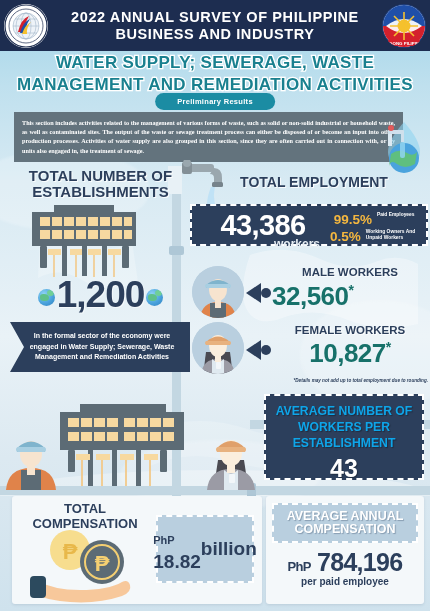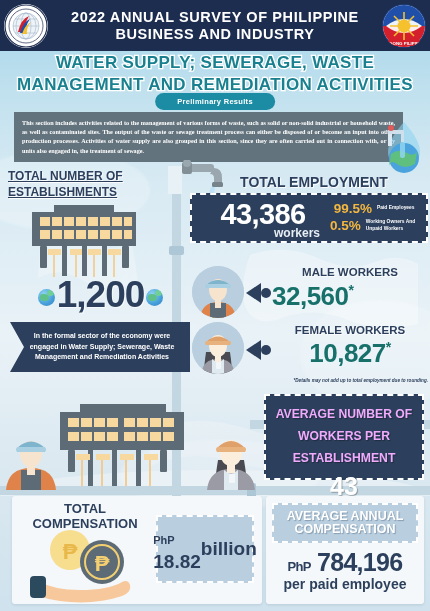--- a/index.html
+++ b/index.html
@@ -46,23 +46,23 @@
   .pipe-h { position:absolute; height:9px; background:#c3d7e2; }
   .pipe-joint { position:absolute; background:#aec7d6; border-radius:2px; }
 
   
   .globe-tap { position:absolute; right:2px; top:118px; width:48px; height:60px; }
 
   
   .faucet { position:absolute; left:168px; top:160px; width:64px; height:58px; }
 
   
-  .est-title { position:absolute; top:168px; left:8px; width:185px; text-align:left;
-    font-size:12px; font-weight:bold; line-height:16px; color:#2c3f5c;
-    text-transform:uppercase; text-shadow:1px 1px 0 rgba(255,255,255,.85);text-decoration:underline; }
+  .est-title { position:absolute; top:168px; left:8px; width:185px; text-align:center;
+    font-size:15px; font-weight:bold; line-height:16px; color:#2c3f5c;
+    text-transform:uppercase; text-shadow:1px 1px 0 rgba(255,255,255,.85); }
   .building { position:absolute; left:28px; top:205px; width:112px; height:78px; }
   .est-number { position:absolute; left:8px; top:274px; width:185px; text-align:center;
     font-size:37px; font-weight:bold; color:#2c3f5c; letter-spacing:-1px;
     text-shadow:1px 1px 0 rgba(255,255,255,.6); }
   .globe-sm { position:absolute; width:17px; height:17px; border-radius:50%;
     background:radial-gradient(circle at 35% 30%,#8fd3f4,#4aa3dd 55%,#2f7fbf);
     overflow:hidden; }
   .globe-sm::before { content:""; position:absolute; left:2px; top:5px; width:9px; height:7px;
     background:#5fc08a; border-radius:40% 60% 50% 50%; }
   .globe-sm::after { content:""; position:absolute; left:9px; top:1px; width:7px; height:6px;
@@ -72,49 +72,49 @@
   .ribbon-body { position:absolute; left:0; top:0; width:180px; height:50px;
     background:#2c3f5c; clip-path:polygon(0 0,180px 0,180px 50px,0 50px,14px 25px); }
   .ribbon-text { position:absolute; left:0; top:0; width:180px; height:50px;
     display:flex; align-items:center; justify-content:center; text-align:center;
     color:#ffffff; font-size:7px; font-weight:bold; line-height:10.5px; padding:0 14px 0 18px; }
 
   
   .emp-title { position:absolute; top:174px; left:200px; width:228px; text-align:center;
     font-size:14px; font-weight:bold; color:#2c3f5c; text-transform:uppercase;
     text-shadow:1px 1px 0 rgba(255,255,255,.85); }
-  .emp-box { position:absolute; left:190px; top:193px; width:238px; height:50px;
+  .emp-box { position:absolute; left:190px; top:204px; width:238px; height:42px;
     background:#2c3f5c; border:2px dashed #ffffff; }
   .emp-num { position:absolute; left:6px; top:4px; width:130px; text-align:center; }
   .emp-num .big { font-size:29px; font-weight:bold; color:#ffffff; letter-spacing:-.6px;
     line-height:31px; display:block; }
   .emp-num .unit { font-size:12px; font-weight:bold; color:#e7eef4; display:block;
     text-align:right; margin-top:-4px; padding-right:8px; }
   .emp-split { position:absolute; left:138px; top:6px; width:96px; }
-  .emp-row { display:flex; align-items:center; margin-bottom:2px; }
+  .emp-row { display:flex; align-items:flex-start; margin-bottom:2px; }
   .emp-pct { font-size:13.5px; font-weight:bold; color:#f4b73f; width:42px; text-align:right; }
   .emp-lbl { font-size:4.9px; font-weight:bold; color:#ffffff; line-height:6.4px;
     padding-left:5px; text-transform:capitalize; }
 
   
   .worker-av { position:absolute; width:52px; height:52px; border-radius:50%;
     background:#b9cfdf; overflow:hidden; }
   .mf-label { position:absolute; font-size:11.5px; font-weight:bold; color:#2c3f5c;
     text-transform:uppercase; text-shadow:1px 1px 0 rgba(255,255,255,.7); }
   .mf-value { position:absolute; font-size:26px; font-weight:bold; color:#17716a;
     letter-spacing:-.5px; }
   .mf-value sup { font-size:14px; }
   .arrow-mark { position:absolute; width:26px; height:21px; }
   .footnote { position:absolute; left:258px; top:378px; width:170px; text-align:right;
     font-size:4.6px; font-weight:bold; font-style:italic; color:#2c3f5c; }
 
   
   .avgw-box { position:absolute; left:264px; top:394px; width:160px; height:86px;
     background:#2c3f5c; border:2px dashed #ffffff; padding-top:7px; text-align:center; }
-  .avgw-title { font-size:12.2px; font-weight:bold; color:#f0abfc; line-height:22px;
+  .avgw-title { font-size:12.2px; font-weight:bold; color:#0ea5e9; line-height:16px;
     text-transform:uppercase; text-shadow:1px 1px 1px rgba(0,0,0,.3); }
   .avgw-num { font-size:25px; font-weight:bold; color:#ffffff; margin-top:3px;
     text-shadow:1px 1px 1px rgba(0,0,0,.3); }
 
   
   .mid-strip { position:absolute; left:0; top:392px; width:262px; height:98px; }
   .factory { position:absolute; left:42px; top:402px; width:160px; height:88px; }
 
   
   .card { position:absolute; background:#f4f8fa; border-radius:3px;
@@ -133,21 +133,21 @@
   .card-aac { left:266px; top:496px; width:158px; height:108px; }
   .aac-banner { position:absolute; left:272px; top:503px; width:146px; height:40px;
     background:#b9cfdf; border:2px dashed #ffffff; display:flex; align-items:center;
     justify-content:center; }
   .aac-banner-txt { font-size:12.5px; font-weight:bold; color:#ffffff; line-height:13.5px;
     text-align:center; text-transform:uppercase; text-shadow:1px 1px 1px rgba(44,63,92,.35); }
   .aac-num { position:absolute; left:266px; top:548px; width:158px; text-align:center;
     font-size:25px; font-weight:bold; color:#2c3f5c; letter-spacing:-.7px; }
   .aac-num .sm { font-size:13px; }
   .aac-sub { position:absolute; left:266px; top:576px; width:158px; text-align:center;
-    font-size:14px; font-weight:bold; color:#2c3f5c; }
+    font-size:10px; font-weight:bold; color:#2c3f5c; }
 </style>
 </head>
 <body>
 
 <div class="page">
 
   <div class="bg-blob" style="left:-30px;top:150px;width:180px;height:80px;opacity:.5;"></div>
   <div class="bg-blob" style="left:300px;top:300px;width:160px;height:110px;opacity:.4;"></div>
   <div class="bg-blob" style="left:120px;top:440px;width:200px;height:70px;opacity:.45;"></div>
   <div class="bg-wave" style="top:470px;height:26px;border-radius:50% 50% 0 0/100% 100% 0 0;"></div>

